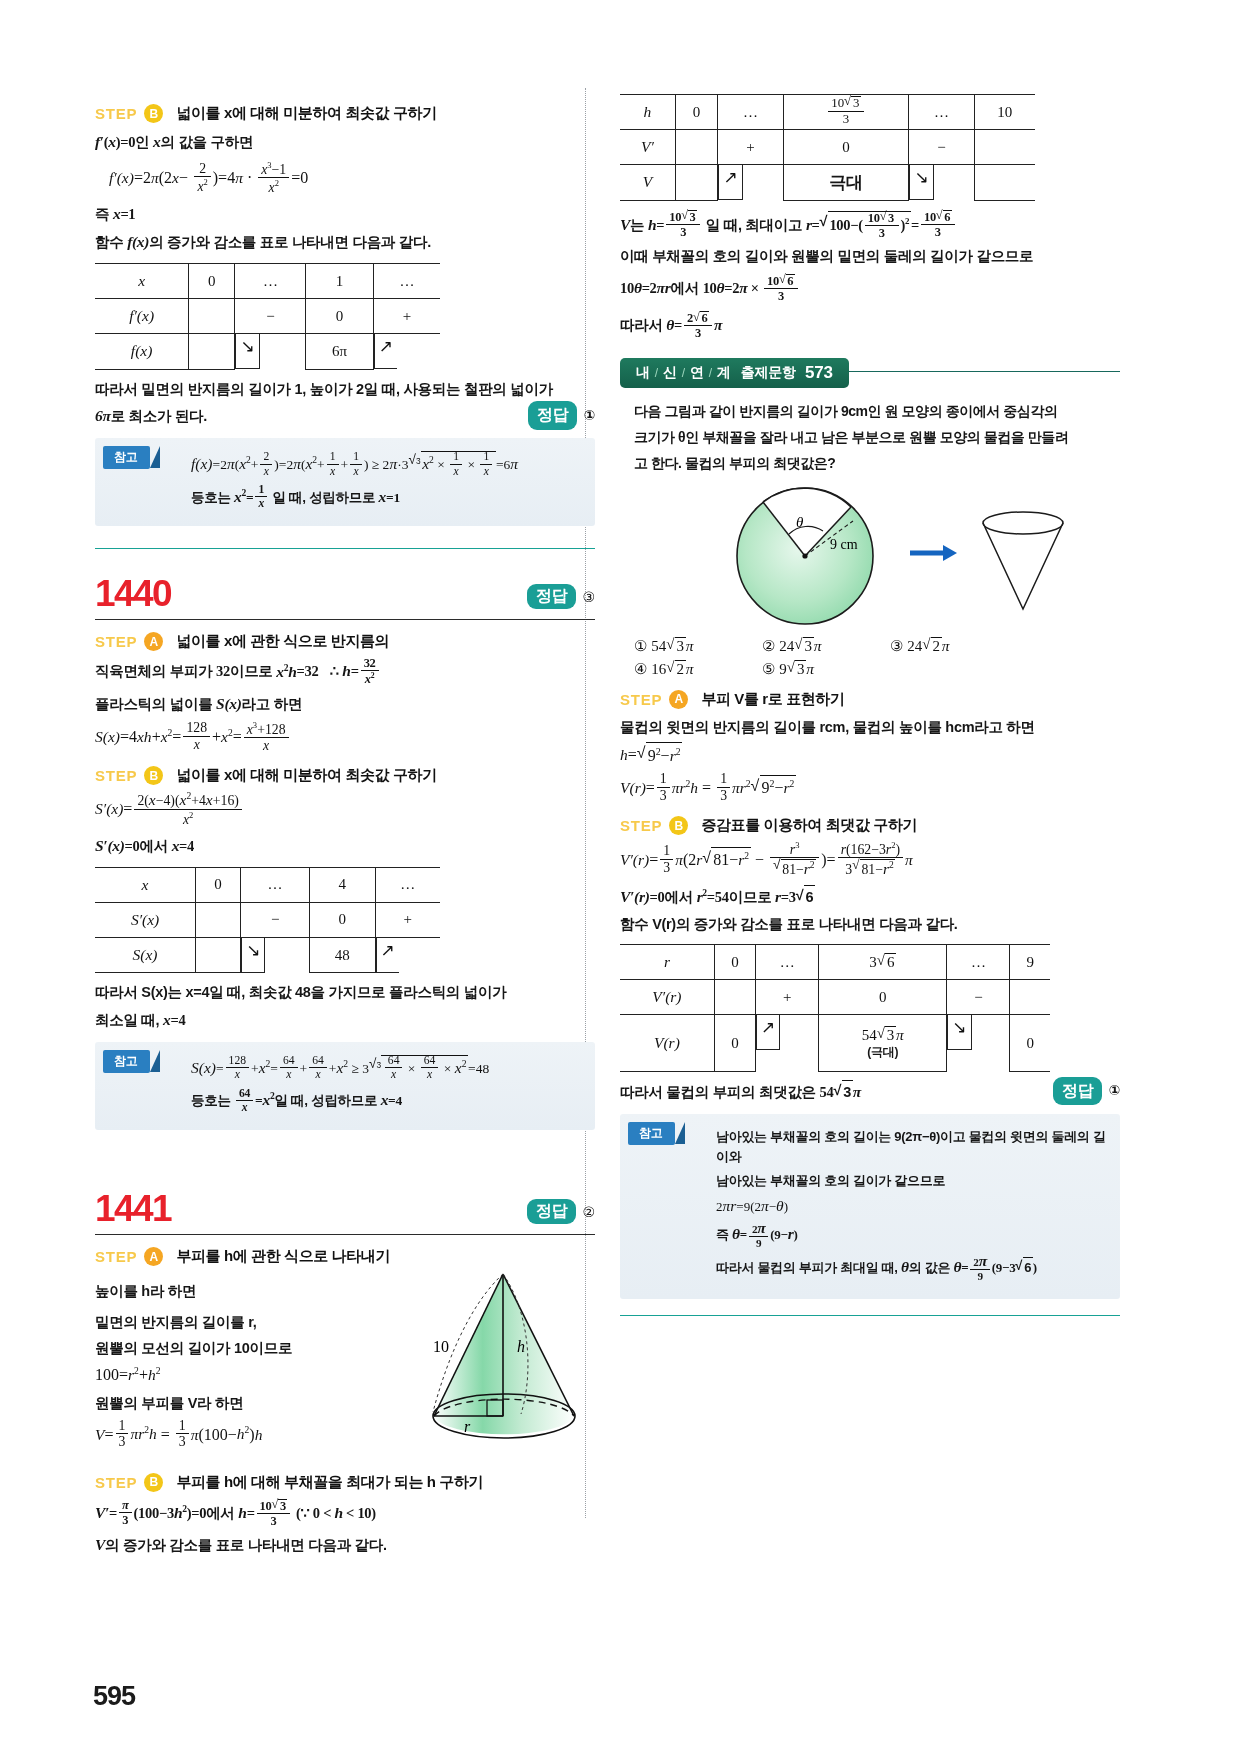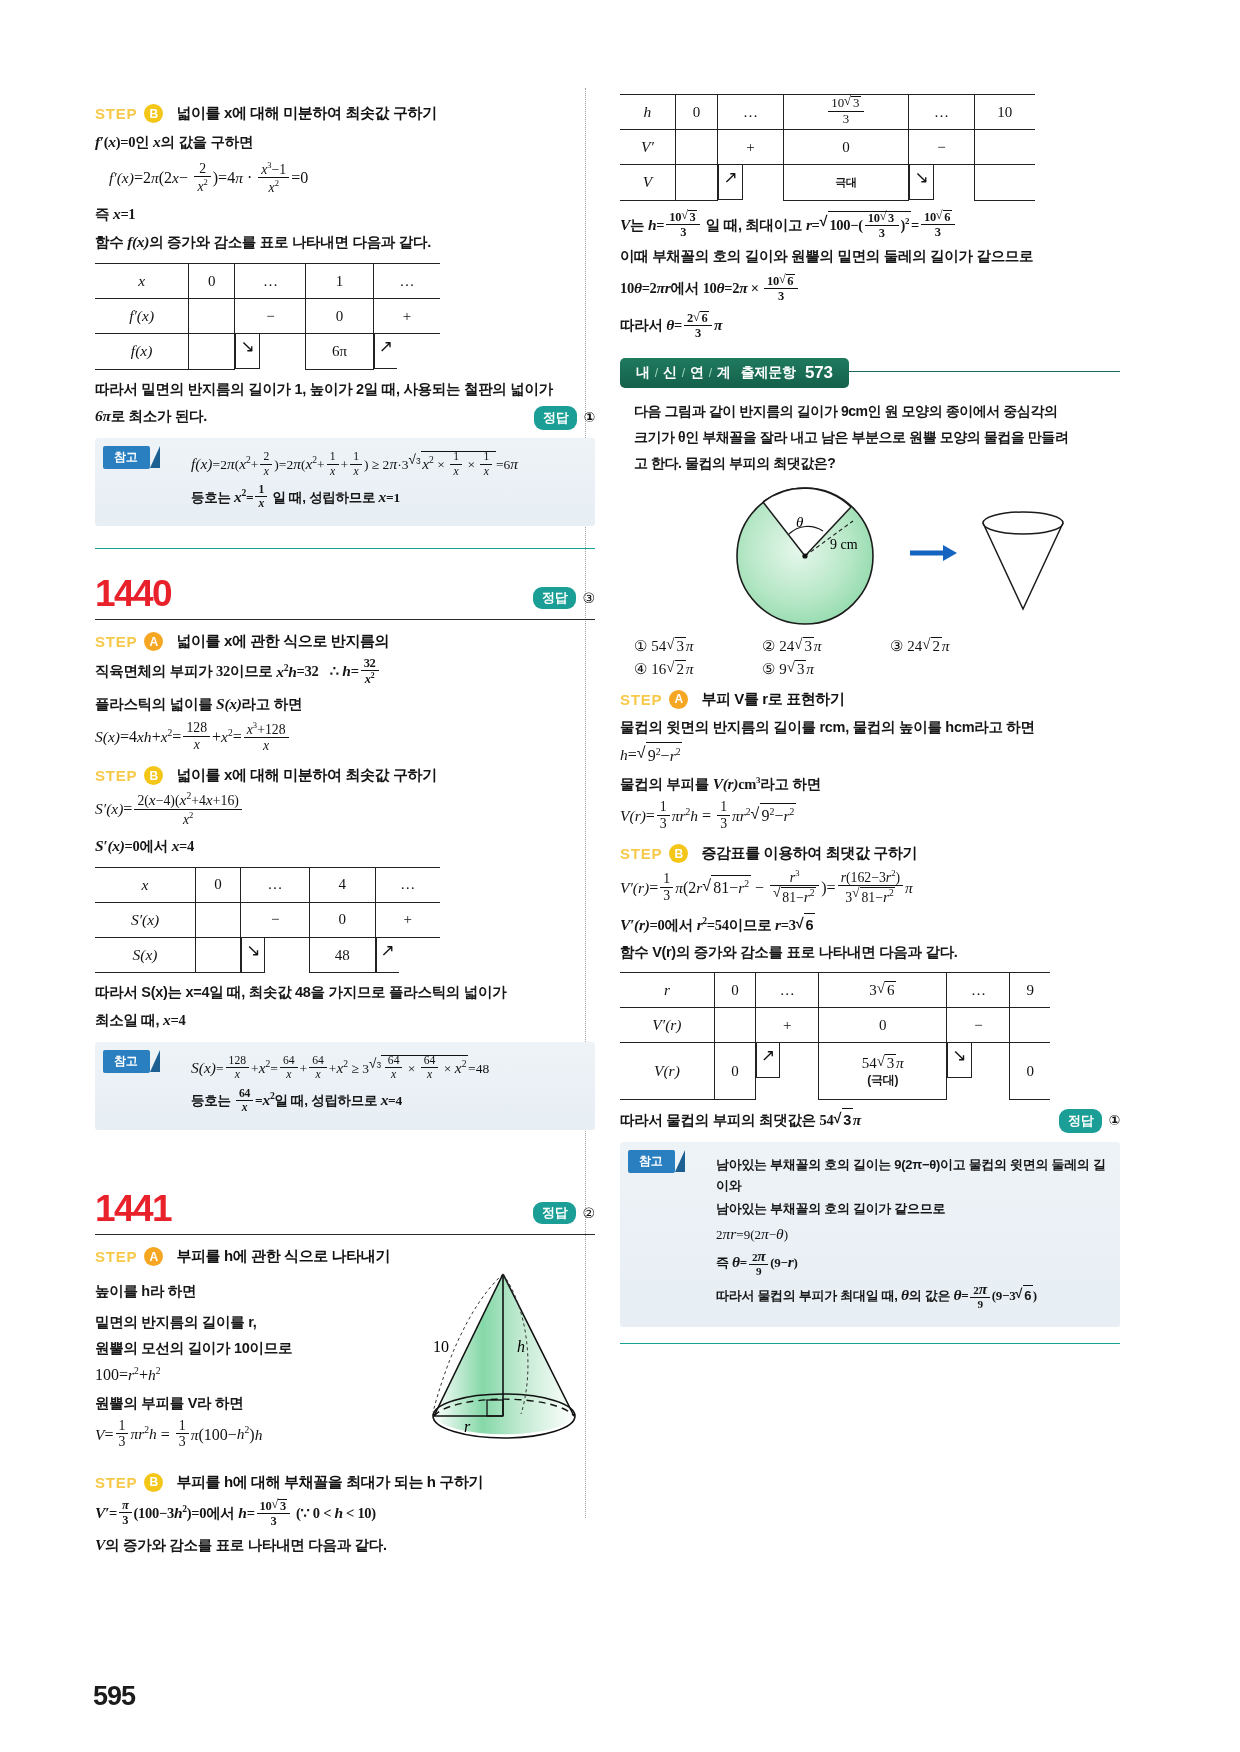--- a/index.html
+++ b/index.html
@@ -45,21 +45,21 @@
   .prob-head{position:relative;margin-top:26px;}
   .prob-no{
     font-family:"Liberation Sans",sans-serif;font-weight:800;
     font-size:37px;color:#E8212B;letter-spacing:-1.6px;line-height:1;
   }
   .prob-rule{border-top:1.6px solid #2b2b2b;margin-top:7px;}
   .ans-pill{
     position:absolute;right:0;bottom:11px;display:flex;align-items:center;gap:6px;
   }
   .ans-tag{
-    background:#1a9e96;color:#fff;font-size:13px;font-weight:800;
+    background:#1a9e96;color:#fff;font-size:16px;font-weight:800;
     padding:2px 9px;border-radius:9px;letter-spacing:-.3px;
   }
   .ans-circ{font-size:14px;font-family:"DejaVu Sans",sans-serif;}
 
   
   table.vt{border-collapse:collapse;margin:9px 0 8px;width:345px;
     font-family:"Liberation Serif","DejaVu Serif",serif;font-size:15px;}
   table.vt.wide{width:400px;}
   table.vt td{
     border-left:1px solid #222;border-right:1px solid #222;
@@ -428,21 +428,21 @@
         <td></td>
         <td>+</td>
         <td>0</td>
         <td>−</td>
         <td></td>
       </tr>
       <tr>
         <td class="mth">V</td>
         <td></td>
         <td class="arrow-up">↗</td>
-        <td class="ko" style="font-size:11px">극대</td>
+        <td class="ko" style="font-size:17px">극대</td>
         <td class="arrow-dn">↘</td>
         <td></td>
       </tr>
     </tbody>
       </table>
 
     <div class="line ko" style="margin-top:10px;">
       <span class="mth">V</span>는 <span class="mth">h</span><span class="mthn">=</span><span class="frac">
           <span class="num mthn">10<span class="rad"><span class="bar">3</span></span></span>
           <span class="den mthn">3</span>
@@ -537,21 +537,20 @@
     <div class="step">
       <span class="step-word">STEP</span>
       <span class="step-badge a">A</span>
       <span class="step-title ko">부피 V를 r로 표현하기</span>
     </div>
 
     <div class="line ko">물컵의 윗면의 반지름의 길이를 rcm, 물컵의 높이를 hcm라고 하면</div>
     <div class="line">
       <span class="mth">h</span><span class="mthn">=</span><span class="rad"><span class="bar"><span class="mthn">9<sup class="e">2</sup>−</span><span class="mth">r<sup class="e">2</sup></span></span></span>
     </div>
-    <div class="line ko">물컵의 부피를 <span class="mth">V(r)</span><span class="mthn">cm<sup class="e">3</sup></span>라고 하면</div>
     <div class="line" style="margin:5px 0;">
       <span class="mth">V(r)</span><span class="mthn">=</span><span class="frac">
           <span class="num mthn">1</span>
           <span class="den mthn">3</span>
         </span><span class="mth">πr<sup class="e">2</sup>h</span><span class="mthn"> = </span><span class="frac">
           <span class="num mthn">1</span>
           <span class="den mthn">3</span>
         </span><span class="mth">πr<sup class="e">2</sup></span><span class="rad"><span class="bar"><span class="mthn">9<sup class="e">2</sup>−</span><span class="mth">r<sup class="e">2</sup></span></span></span>
     </div>
 

